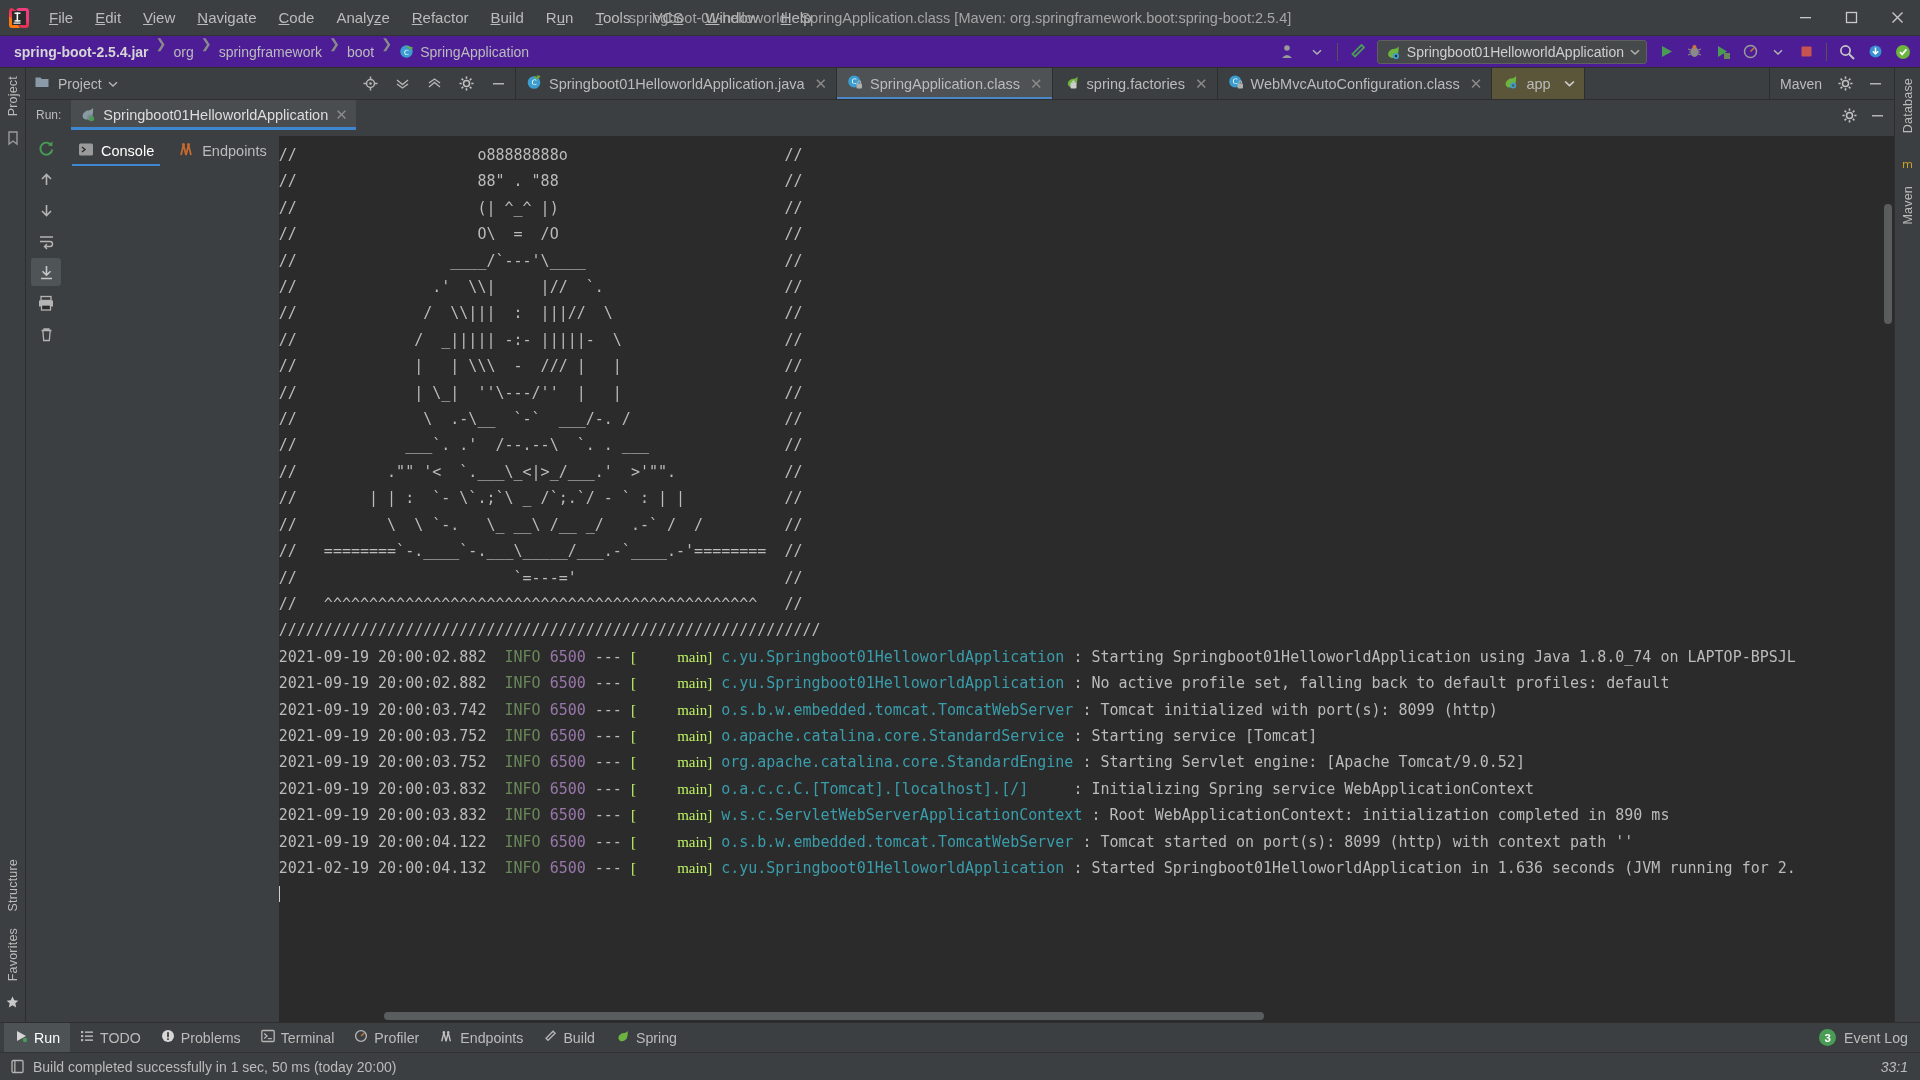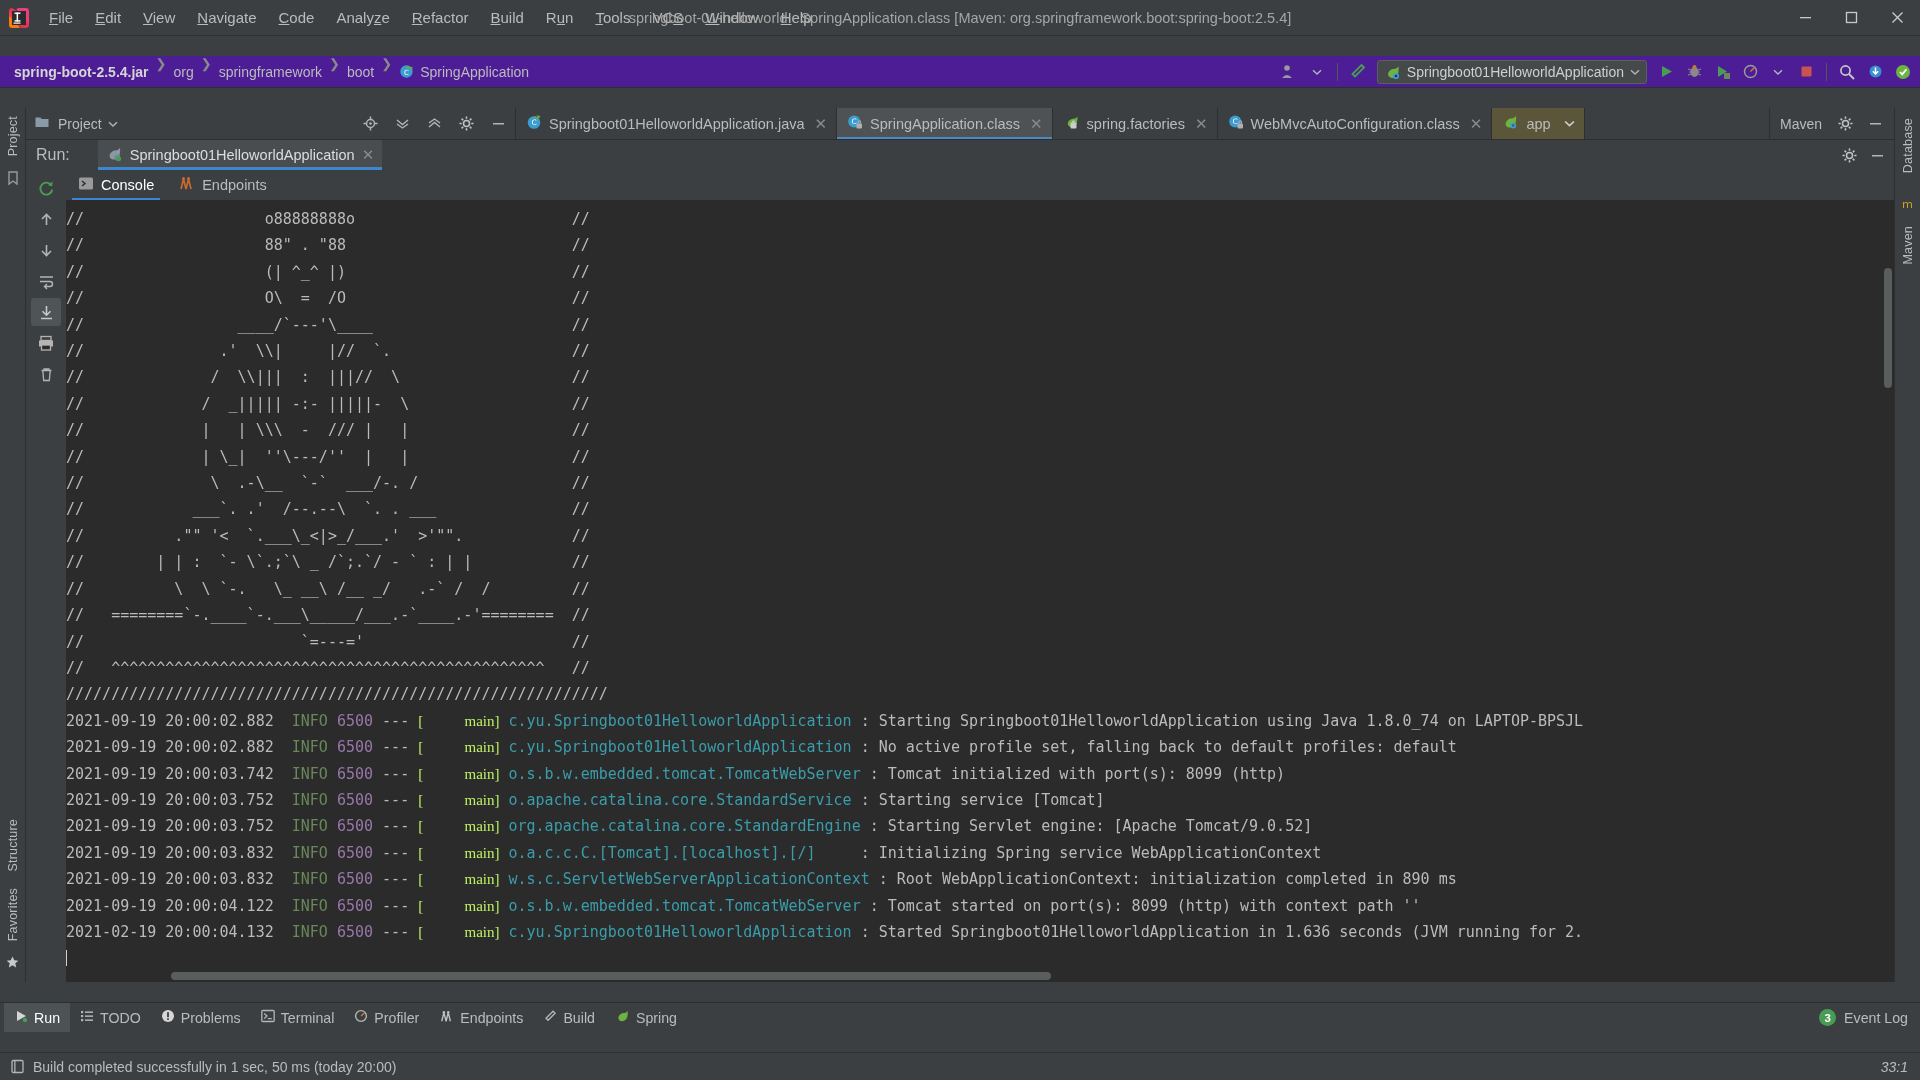--- a/index.html
+++ b/index.html
@@ -3,21 +3,21 @@
 <meta charset="utf-8">
 <style>
   * { box-sizing: border-box; margin:0; padding:0; }
   html,body {
     width:1920px; height:1080px; overflow:hidden;
     background:#3c3f41;
     font-family:"Liberation Sans", sans-serif;
     color:#bbbbbb;
     -webkit-font-smoothing:antialiased;
   }
-  .app { position:relative; width:1920px; height:1080px; display:flex; flex-direction:column;gap:20px; }
+  .app { position:relative; width:1920px; height:1080px; display:flex; flex-direction:column; }
 
   
   .titlebar {
     height:36px; background:#3c3f41; display:flex; align-items:center;
     flex:0 0 36px; border-bottom:1px solid #323232; position:relative;
   }
   .logo { width:22px; height:22px; margin:0 8px 0 8px; flex:0 0 auto; position:relative; }
   .logo svg { display:block; }
   .menubar { display:flex; align-items:center; gap:0px; }
   .menuitem {
@@ -89,38 +89,38 @@
   .etab .x { color:#8b8b8b; font-size:15px; margin-left:3px; }
   .mavenstrip { display:flex; align-items:center; gap:4px; padding:0 6px 0 10px; border-left:1px solid #2e2e2e;}
   .mavenstrip .lbl{ font-size:14px; color:#bbbbbb; margin-right:6px;}
 
   
   .runwin { flex:1 1 auto; display:flex; flex-direction:column; min-height:0; background:#3c3f41; }
   .runhdr {
     height:30px; flex:0 0 30px; display:flex; align-items:stretch; padding-left:10px;
     background:#3c3f41;
   }
-  .runlabel{ font-size:16px; color:#bbbbbb; align-self:center; margin-right:28px;}
+  .runlabel{ font-size:12px; color:#bbbbbb; align-self:center; margin-right:10px;}
   .runtab {
     display:flex; align-items:center; gap:7px; padding:0 8px; font-size:14.5px; color:#ddd;
     position:relative; background:#4a4d4f;
   }
   .runtab::after{ content:""; position:absolute; left:0; right:0; bottom:0; height:3px; background:#3d86d0;}
   .runtab .x{ color:#8b8b8b; font-size:15px; }
   .runhdr .right{ margin-left:auto; display:flex; align-items:center; gap:2px; padding-right:4px;}
 
   .runbody{ flex:1 1 auto; display:flex; min-height:0; }
   .runrail{
     width:40px; flex:0 0 40px; background:#3c3f41; display:flex; flex-direction:column;
     align-items:center; padding-top:4px; gap:3px;
   }
   .rbtn{ width:30px; height:28px; display:flex; align-items:center; justify-content:center; border-radius:3px;}
   .rbtn.sel{ background:#4f5456; }
 
-  .conarea{ flex:1 1 auto; display:flex; flex-direction:column; min-width:0; }
+  .conarea{ flex:1 1 auto; display:flex; flex-direction:row; min-width:0;margin-top:6px; }
   .subtabs{ height:30px; flex:0 0 30px; display:flex; align-items:stretch; background:#3c3f41; }
   .subtab{
     display:flex; align-items:center; gap:7px; padding:0 12px; font-size:14.5px; color:#bbbbbb;
     position:relative;
   }
   .subtab.active{ color:#ffffff; }
   .subtab.active::after{ content:""; position:absolute; left:6px; right:6px; bottom:0; height:2px; background:#3d86d0;}
 
   .console{
     flex:1 1 auto; background:#2b2b2b; position:relative; overflow:hidden;

